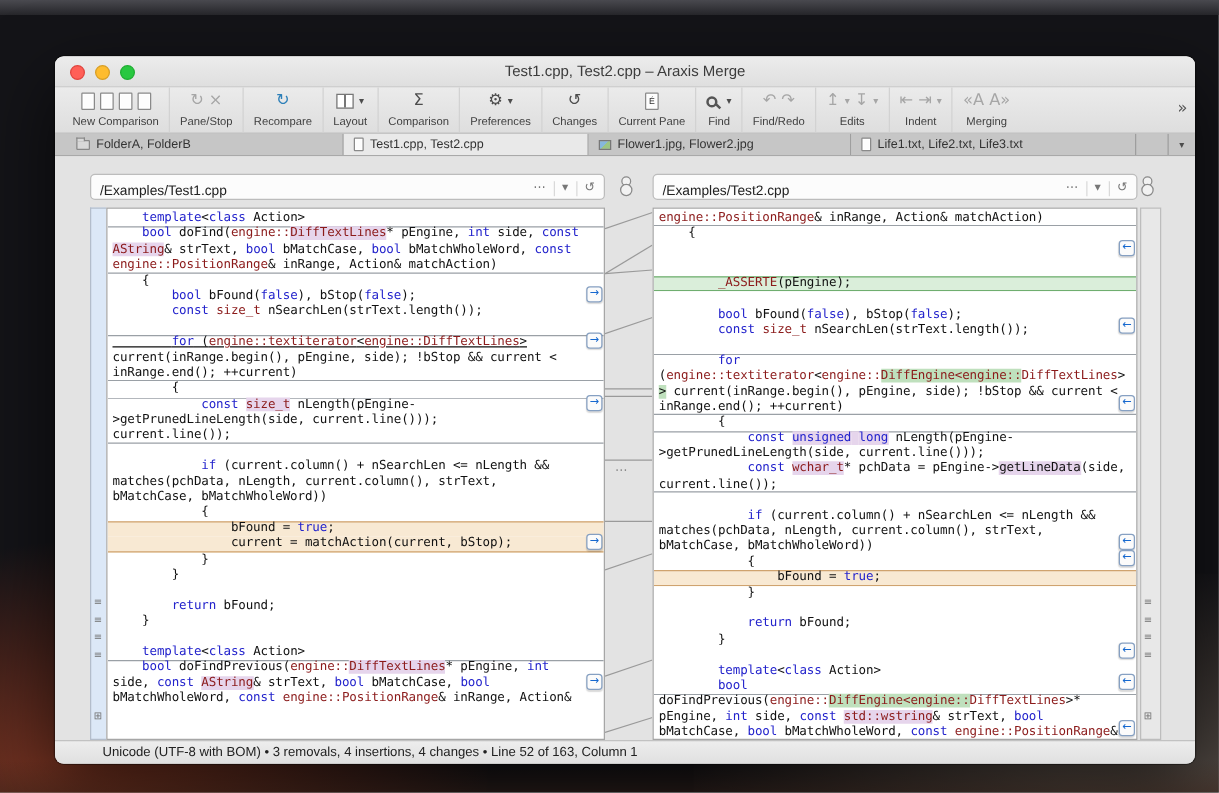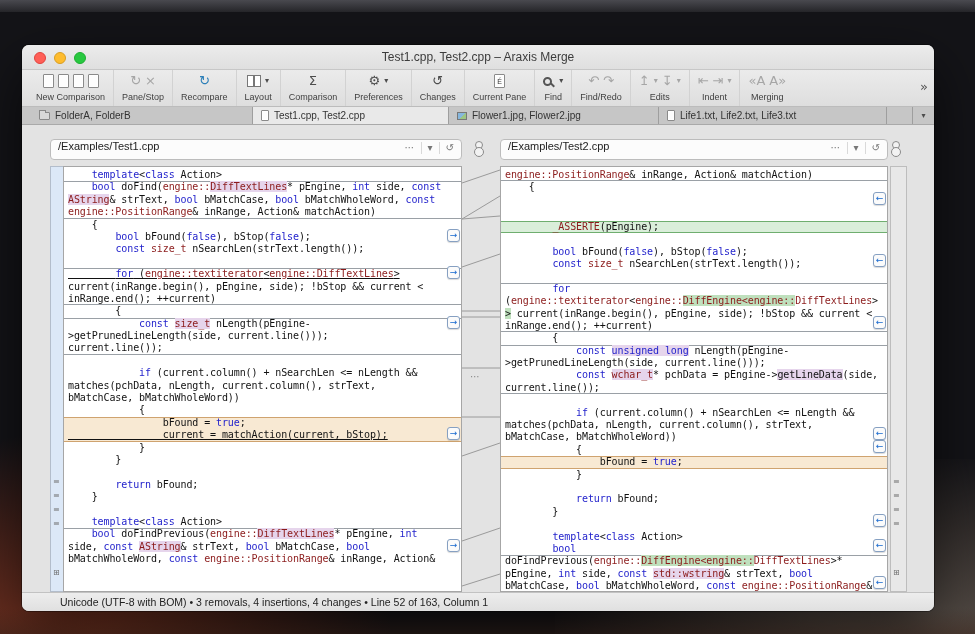--- a/index.html
+++ b/index.html
@@ -2,21 +2,21 @@
 <html><head>
 <meta charset="utf-8">
 <style>
 *{margin:0;padding:0;box-sizing:border-box}
 html,body{width:975px;height:634px;overflow:hidden}
 body{position:relative;background:#141418;font-family:"Liberation Sans",sans-serif}
 .bg-top{position:absolute;top:0;left:0;right:0;height:12px;background:linear-gradient(#4a4a50,#26262a)}
 .bg-glow-left{position:absolute;left:-40px;bottom:-30px;width:430px;height:230px;background:radial-gradient(ellipse at 30% 90%,rgba(158,64,38,.9),rgba(120,48,30,.45) 45%,transparent 72%)}
 .bg-glow-right{position:absolute;right:-50px;bottom:-40px;width:470px;height:215px;background:radial-gradient(ellipse at 70% 95%,rgba(140,126,112,.75),rgba(95,82,72,.4) 50%,transparent 75%)}
 .bg-bottom{position:absolute;left:0;right:0;bottom:0;height:26px;background:linear-gradient(to top,rgba(60,36,26,.5),transparent)}
-.window{position:absolute;left:22px;top:45px;width:912px;height:566px;background:#e7e7e7;border-radius:7px;box-shadow:0 22px 60px rgba(0,0,0,.65),0 0 0 1px rgba(0,0,0,.35);overflow:hidden}
+.window{position:absolute;left:44px;top:45px;width:912px;height:566px;background:#e7e7e7;border-radius:7px;box-shadow:0 22px 60px rgba(0,0,0,.65),0 0 0 1px rgba(0,0,0,.35);overflow:hidden}
 .titlebar{position:relative;height:25px;background:linear-gradient(#ececec,#dfdfdf);border-bottom:1px solid #c7c7c7}
 .traffic{position:absolute;left:12px;top:7px;display:flex;gap:8px}
 .light{width:12px;height:12px;border-radius:50%;display:inline-block}
 .red{background:#ff5f57;border:1px solid #e0443e}
 .yellow{background:#febc2e;border:1px solid #d89e24}
 .green{background:#28c840;border:1px solid #1eae31}
 .title{text-align:center;font-size:12px;line-height:24px;color:#3c3c3c}
 .toolbar{position:relative;height:37px;background:linear-gradient(#ebebeb,#dedede);border-bottom:1px solid #bcbcbc;display:flex;padding-left:6px}
 .tb-groups{display:flex}
 .tb-group{display:flex;flex-direction:column;align-items:center;padding:2px 8px 0}
@@ -37,21 +37,21 @@
 .tab.active{background:#e9e9e9}
 .tab .ic-doc{width:8px;height:11px;flex:none}
 .ic-folder{width:11px;height:8px;background:#d8d8d8;border:1px solid #888;border-radius:1px;position:relative;flex:none}
 .ic-folder::before{content:"";position:absolute;top:-3px;left:-1px;width:5px;height:2px;background:#d8d8d8;border:1px solid #888;border-bottom:none}
 .ic-img{width:10px;height:8px;border:1px solid #777;background:linear-gradient(135deg,#86b7dd 50%,#9cc584 50%);flex:none}
 .tab-dd{margin-left:auto;width:22px;display:flex;align-items:center;justify-content:center;border-left:1px solid #9e9e9e}
 .content{position:absolute;top:80px;bottom:19px;left:0;right:0;background:#e3e3e3}
 .pane{position:absolute;top:14px;bottom:0}
 .pane-left{left:28px;width:412px}
 .pane-right{left:478px;width:388px}
-.pane-header{height:21px;background:#fcfcfc;border:1px solid #bcbcbc;border-radius:4px;display:flex;align-items:flex-start;padding:0 7px;font-size:11px;color:#222}
+.pane-header{height:21px;background:#fcfcfc;border:1px solid #bcbcbc;border-radius:4px;display:flex;align-items:flex-end;padding:0 7px;font-size:11px;color:#222}
 .pane-path{flex:1;white-space:nowrap;overflow:hidden}
 .ph-icons{display:flex;align-items:center;gap:6px;color:#777}
 .ph-icons .glyph{font-size:10px;color:#777}
 .ph-sep{width:1px;height:12px;background:#d9d9d9}
 .link-strip{position:absolute;top:27px;bottom:0;left:0;width:13px;background:#dce8f7;border:1px solid #b3bdcb;border-right:none}
 .pane-code{position:absolute;top:27px;bottom:0;background:#fff;border:1px solid #a6a6a6;overflow:hidden;padding-top:2px}
 .pane-left .pane-code{left:13px;right:0}
 .pane-right .pane-code{left:0;right:0}
 .code-line{height:12.4px;line-height:12.4px;font-family:"DejaVu Sans Mono",monospace;font-size:10px;letter-spacing:-0.1px;white-space:pre;padding-left:4px;color:#111}
 .code-line .k{color:#2323cc}
@@ -247,21 +247,21 @@
           <div class="code-line"><span>        {</span></div>
           <div class="code-line" style="box-shadow: rgb(154, 160, 166) 0px 1px 0px inset;"><span>            </span><span class="k">const</span><span> </span><span class="t h">size_t</span><span> nLength(pEngine-</span></div>
           <div class="code-line"><span>&gt;getPrunedLineLength(side, current.line()));</span></div>
           <div class="code-line" style="box-shadow: rgb(154, 160, 166) 0px -1px 0px inset;"><span>current.line());</span></div>
           <div class="code-line"></div>
           <div class="code-line"><span>            </span><span class="k">if</span><span> (current.column() + nSearchLen &lt;= nLength &amp;&amp;</span></div>
           <div class="code-line"><span>matches(pchData, nLength, current.column(), strText,</span></div>
           <div class="code-line"><span>bMatchCase, bMatchWholeWord))</span></div>
           <div class="code-line"><span>            {</span></div>
           <div class="code-line bg-chg" style="box-shadow: rgb(207, 163, 111) 0px 1px 0px inset;"><span>                bFound = </span><span class="k">true</span><span>;</span></div>
-          <div class="code-line bg-chg" style="box-shadow: rgb(207, 163, 111) 0px -1px 0px inset; text-decoration: underline;"><span>                current = matchAction(current, bStop);</span></div>
+          <div class="code-line bg-chg" style="box-shadow: rgb(207, 163, 111) 0px -1px 0px inset;"><span>                current = matchAction(current, bStop);</span></div>
           <div class="code-line"><span>            }</span></div>
           <div class="code-line"><span>        }</span></div>
           <div class="code-line"></div>
           <div class="code-line"><span>        </span><span class="k">return</span><span> bFound;</span></div>
           <div class="code-line"><span>    }</span></div>
           <div class="code-line"></div>
           <div class="code-line"><span>    </span><span class="k">template</span><span>&lt;</span><span class="k">class</span><span> Action&gt;</span></div>
           <div class="code-line" style="box-shadow: rgb(154, 160, 166) 0px 1px 0px inset;"><span>    </span><span class="k">bool</span><span> doFindPrevious(</span><span class="t">engine::</span><span class="t h">DiffTextLines</span><span>* pEngine, </span><span class="k">int</span></div>
           <div class="code-line"><span>side, </span><span class="k">const</span><span> </span><span class="t h">AString</span><span>&amp; strText, </span><span class="k">bool</span><span> bMatchCase, </span><span class="k">bool</span></div>
           <div class="code-line"><span>bMatchWholeWord, </span><span class="k">const</span><span> </span><span class="t">engine::PositionRange</span><span>&amp; inRange, Action&amp;</span></div>

